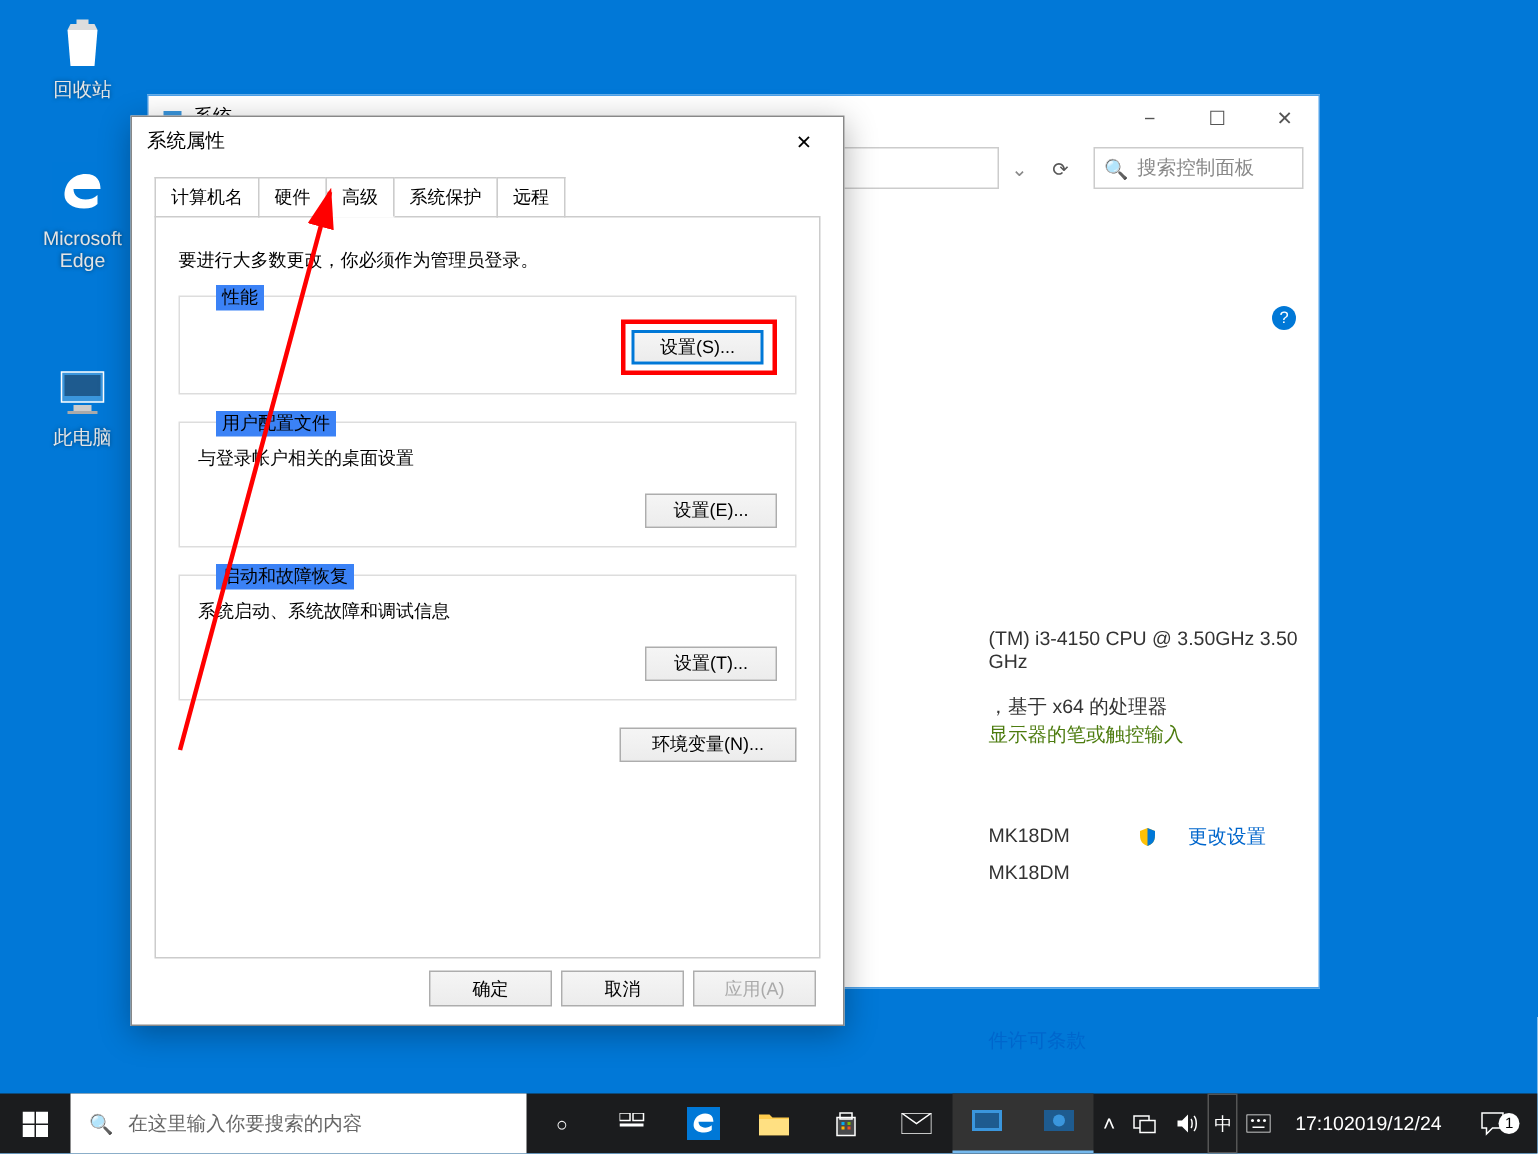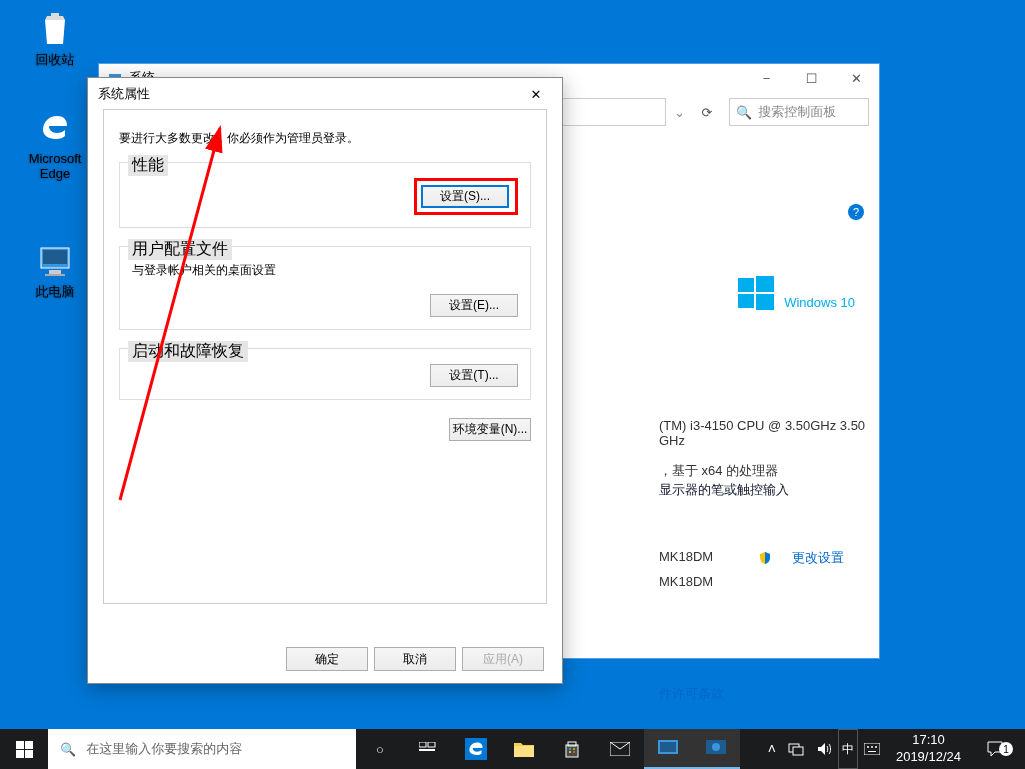--- a/index.html
+++ b/index.html
@@ -1,63 +1,63 @@
 <!DOCTYPE html>
 <html><head>
 <meta charset="utf-8">
 <style>
 *{margin:0;padding:0;box-sizing:border-box;font-family:"Segoe UI","Microsoft YaHei",sans-serif;font-size:13px}
 body{width:1025px;height:769px;background:#0178d7;overflow:hidden;position:relative}
-.desktop-icon{position:absolute;display:flex;flex-direction:column;align-items:center;width:70px;color:#000000;text-shadow:0 0 3px rgba(0,0,0,0.5);font-size:12px;text-align:center;cursor:pointer}
+.desktop-icon{position:absolute;display:flex;flex-direction:column;align-items:center;width:70px;color:#e5e5e5;text-shadow:0 0 3px rgba(0,0,0,0.5);font-size:12px;text-align:center;cursor:pointer}
 .desktop-icon .ico{width:40px;height:40px;margin-bottom:3px;display:flex;align-items:center;justify-content:center}
 .bg-window{position:absolute;left:98px;top:63px;width:782px;height:596px;background:#fff;border:1px solid #4da0e8}
 .bg-titlebar{height:28px;display:flex;align-items:center;padding-left:8px}
 .bg-titlebar .ctrls{margin-left:auto;display:flex}
 .bg-titlebar .ctrls span{width:45px;height:28px;display:flex;align-items:center;justify-content:center;color:#555;cursor:pointer}
 .bg-nav{height:40px;display:flex;align-items:center;padding:0 10px;gap:8px}
 .addr-box{flex:1;height:28px;border:1px solid #ccc;background:#fff}
 .refresh-btn{width:28px;height:28px;display:flex;align-items:center;justify-content:center;color:#555}
 .search-box{width:140px;height:28px;border:1px solid #ccc;display:flex;align-items:center;padding:0 6px;color:#888}
 .help-icon{position:absolute;right:15px;top:140px;width:16px;height:16px;border-radius:50%;background:#0078d7;color:#fff;display:flex;align-items:center;justify-content:center;font-size:11px}
 .win10-logo{position:absolute;right:24px;top:210px;font-size:36px;font-weight:300;color:#00adef}
 .win10-logo svg{vertical-align:-4px}
 .cpu-info{position:absolute;left:560px;top:354px;color:#333}
 .sys-type{position:absolute;left:560px;top:398px;color:#333}
-.pen-input{position:absolute;left:560px;top:417px;color:#0f172a}
+.pen-input{position:absolute;left:560px;top:417px;color:#4d7c0f}
 .pcname1{position:absolute;left:560px;top:485px;color:#333}
 .pcname2{position:absolute;left:560px;top:510px;color:#333}
 .change-settings{position:absolute;right:35px;top:485px;color:#0066cc;display:flex;align-items:center;gap:20px}
 .license-link{position:absolute;left:560px;top:621px;color:#0066cc}
 .dialog{position:absolute;left:87px;top:77px;width:476px;height:607px;background:#fff;border:1px solid #888;box-shadow:0 5px 20px rgba(0,0,0,0.3)}
 .dialog-title{height:32px;display:flex;align-items:center;padding:0 10px;font-size:13px}
 .dialog-close{margin-left:auto;width:32px;height:32px;display:flex;align-items:center;justify-content:center;cursor:pointer}
 .tab-strip{display:flex;padding-left:15px;margin-top:8px}
 .tab{padding:4px 10px;border:1px solid #ccc;border-bottom:none;background:#fff;margin-right:-1px;cursor:pointer;position:relative;font-size:12px}
 .tab.active{border-bottom:1px solid #fff;z-index:2}
 .tab-body{border:1px solid #ccc;margin:0 15px -1px 15px;padding:20px 15px;position:relative;top:-1px;height:495px}
 .admin-note{font-size:12px;margin-bottom:15px}
 .group-box{border:1px solid #ddd;padding:15px 12px 12px;position:relative;margin-bottom:18px}
-.group-title{position:absolute;top:-8px;left:8px;background:#e5e5e5;padding:0 4px;font-size:16px}
+.group-title{position:absolute;top:-8px;left:24px;background:#3b82f6;padding:0 4px;font-size:12px}
 .group-desc{font-size:12px;margin-bottom:15px}
 .group-btn{width:88px;height:23px;border:1px solid #adadad;background:linear-gradient(#f5f5f5,#ececec);cursor:pointer;font-size:12px;margin-left:auto;display:block}
 .highlight{border:3px solid #f00!important;padding:4px}
 .highlight .group-btn{border:2px solid #0078d7}
-.env-btn{width:82px;height:23px;border:1px solid #adadad;background:linear-gradient(#f5f5f5,#ececec);cursor:pointer;font-size:12px;float:right;margin-top:0}
+.env-btn{width:118px;height:23px;border:1px solid #adadad;background:linear-gradient(#f5f5f5,#ececec);cursor:pointer;font-size:12px;float:right;margin-top:0}
 .dialog-footer{position:absolute;bottom:12px;right:18px;display:flex;gap:6px}
 .dialog-footer button{width:82px;height:24px;border:1px solid #adadad;background:linear-gradient(#f5f5f5,#ececec);cursor:pointer;font-size:12px}
 .dialog-footer button:disabled{color:#aaa;cursor:default}
 .arrow-annotation{position:absolute;pointer-events:none;z-index:100}
 .taskbar{position:absolute;bottom:0;left:0;right:0;height:40px;background:#1b1c1e;display:flex;align-items:stretch;color:#fff}
 .start-btn{width:48px;display:flex;align-items:center;justify-content:center;cursor:pointer}
 .task-search{width:308px;background:#fff;display:flex;align-items:center;padding:0 12px;color:#666;gap:10px}
 .tb-btn{width:48px;display:flex;align-items:center;justify-content:center;cursor:pointer;color:#fff}
 .tb-btn.active{background:#333;border-bottom:2px solid #76b9ed}
 .tray{margin-left:auto;display:flex;align-items:center;padding-right:6px}
 .tray-icon{padding:0 6px;display:flex;align-items:center;height:100%;cursor:pointer;font-size:14px}
-.clock{padding:0 10px;display:flex;flex-direction:column;align-items:center;justify-content:center;font-size:12px;line-height:1.3}
+.clock{padding:0 10px;display:flex;flex-direction:row;align-items:center;justify-content:center;font-size:12px;line-height:1.3}
 .notif{width:48px;display:flex;align-items:center;justify-content:center;position:relative}
 .notif-badge{position:absolute;bottom:2px;right:6px;background:#fff;color:#000;border-radius:50%;width:14px;height:14px;font-size:10px;display:flex;align-items:center;justify-content:center}
 </style>
 </head>
 <body>
 
 <div class="desktop-icon" style="left:20px;top:8px">
   <div class="ico">
     <svg width="40" height="40" viewBox="0 0 40 40">
         <path fill="#fff" d="M10 12h20l-2 24H12z"></path>
@@ -103,67 +103,66 @@
   <div class="bg-nav">
     <div class="addr-box"></div>
     <span style="color:#888">⌄</span>
     <div class="refresh-btn">⟳</div>
     <div class="search-box">
       <span>🔍</span>
       <span style="margin-left:6px">搜索控制面板</span>
     </div>
   </div>
   <div class="help-icon">?</div>
-  <div class="win10-logo">
-    <svg width="36" height="36" viewBox="0 0 36 36">
-        <rect x="0" y="3" width="16" height="14" fill="#00adef"></rect>
-        <rect x="18" y="1" width="18" height="16" fill="#00adef"></rect>
-        <rect x="0" y="19" width="16" height="14" fill="#00adef"></rect>
-        <rect x="18" y="19" width="18" height="16" fill="#00adef"></rect>
-      </svg>
-    <span>Windows 10</span>
-  </div>
   <div class="cpu-info">(TM) i3-4150 CPU @ 3.50GHz   3.50 GHz</div>
   <div class="sys-type">，基于 x64 的处理器</div>
   <div class="pen-input">显示器的笔或触控输入</div>
   <div class="pcname1">MK18DM</div>
   <div class="pcname2">MK18DM</div>
   <div class="change-settings">
     <svg width="14" height="14">
         <path d="M7 1l5 2v3c0 4-2 6-5 7-3-1-5-3-5-7V3z" fill="#ffc107"></path>
         <path d="M7 1l5 2v3c0 4-2 6-5 7V1z" fill="#0078d7"></path>
       </svg>
     <span>更改设置</span>
   </div>
   <div class="license-link">件许可条款</div>
 </div>
 
 <div class="dialog">
   <div class="dialog-title">
     <span>系统属性</span>
     <div class="dialog-close">✕</div>
   </div>
+  <div class="tab-strip">
+    <div class="tab">计算机名</div>
+    <div class="tab">硬件</div>
+    <div class="tab active">高级</div>
+    <div class="tab">系统保护</div>
+    <div class="tab">远程</div>
+  </div>
   <div class="tab-body">
     <div class="admin-note">要进行大多数更改，你必须作为管理员登录。</div>
 
     <div class="group-box">
       <span class="group-title">性能</span>
       <div class="highlight" style="width:104px;margin-left:auto">
         <button class="group-btn" style="margin:0">设置(S)...</button>
       </div>
     </div>
 
     <div class="group-box">
       <span class="group-title">用户配置文件</span>
       <div class="group-desc">与登录帐户相关的桌面设置</div>
       <button class="group-btn">设置(E)...</button>
     </div>
 
     <div class="group-box">
       <span class="group-title">启动和故障恢复</span>
+      <div class="group-desc">系统启动、系统故障和调试信息</div>
       <button class="group-btn">设置(T)...</button>
     </div>
 
     <button class="env-btn">环境变量(N)...</button>
   </div>
   <div class="dialog-footer">
     <button>确定</button>
     <button>取消</button>
     <button disabled="">应用(A)</button>
   </div>

